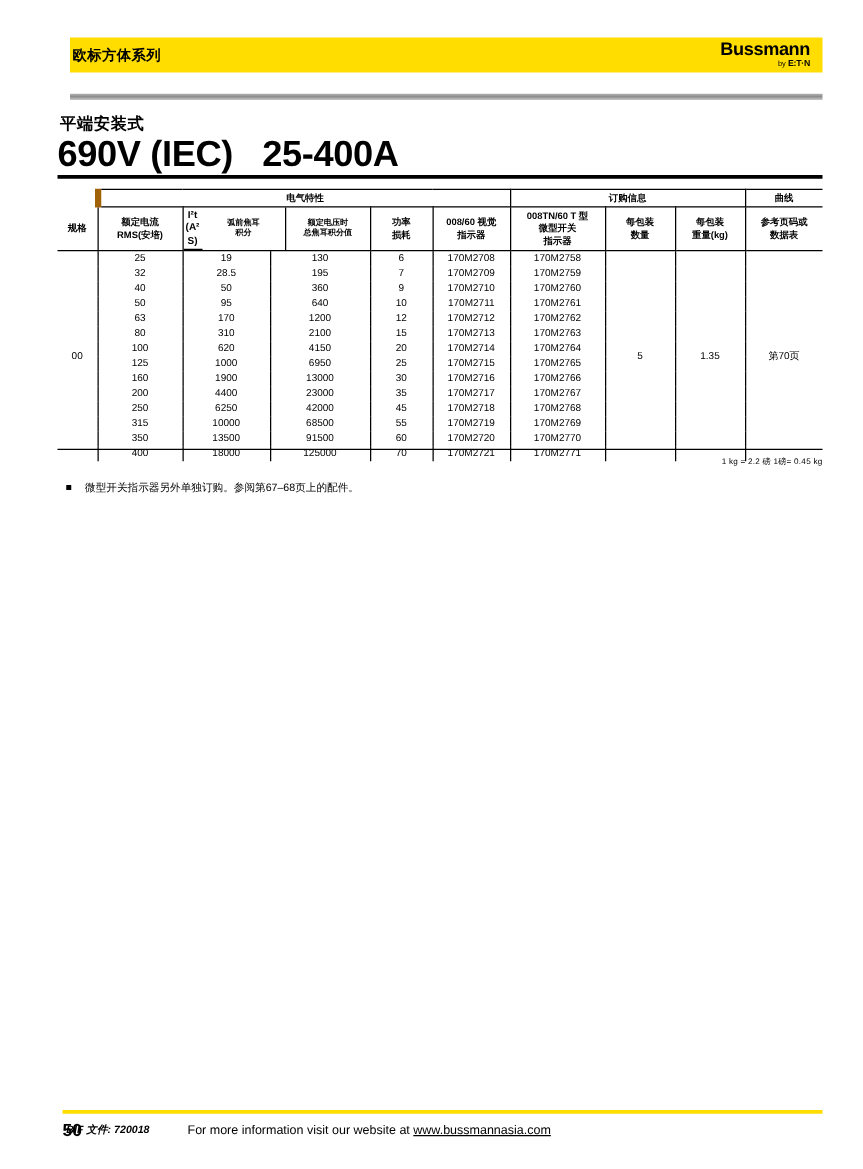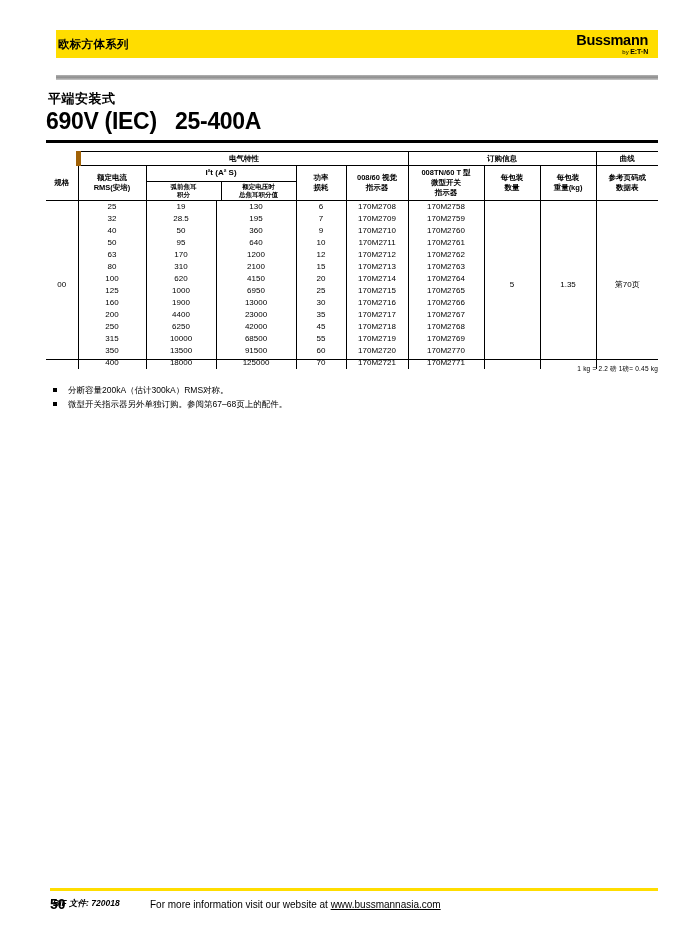--- a/index.html
+++ b/index.html
@@ -76,21 +76,21 @@
     left: 48px;
     top: 90px;
     font-size: 13px;
     font-weight: 700;
     letter-spacing: 0.5px;
   }
   .main-title {
     position: absolute;
     left: 46px;
     top: 108px;
-    font-size: 23px;
+    font-size: 29px;
     font-weight: 700;
     letter-spacing: -0.3px;
     white-space: pre;
   }
   .title-rule {
     position: absolute;
     left: 46px;
     right: 32px;
     top: 140px;
     height: 2.5px;
@@ -135,21 +135,21 @@
   }
   .sub-row th.tall-split {
     padding: 0;
     border-bottom: 1px solid #000;
   }
   .vl { border-left: 5px solid #a16207; }
   .vr { border-right: 1px solid #000; }
 
   .it-wrap {
     display: flex;
-    flex-direction: column;
+    flex-direction: row;
     height: 34px;
   }
   .it-top {
     flex: 0 0 15px;
     display: flex;
     align-items: center;
     justify-content: center;
     border-bottom: 1px solid #000;
     font-size: 8px;
     font-weight: 700;
@@ -468,24 +468,20 @@
       </tr>
     </tbody>
 </table>
 <div class="tbl-bottom-rule"></div>
 
 <div class="kg-note">1 kg = 2.2 磅   1磅= 0.45 kg</div>
 
 <div class="notes" id="notes-list">
     <div class="note-line">
       <span class="bullet"></span>
-      <span>分断容量200kA（估计300kA）RMS对称。</span>
-    </div>
-    <div class="note-line">
-      <span class="bullet"></span>
       <span>微型开关指示器另外单独订购。参阅第67–68页上的配件。</span>
     </div>
   </div>
 
 <div class="bif">BIF 文件: 720018</div>
 <div class="footer-rule"></div>
 <div class="page-num">50</div>
 <div class="footer-text"><span>For more information visit our website at </span><span class="footer-link">www.bussmannasia.com</span></div>
 
 </body></html>

